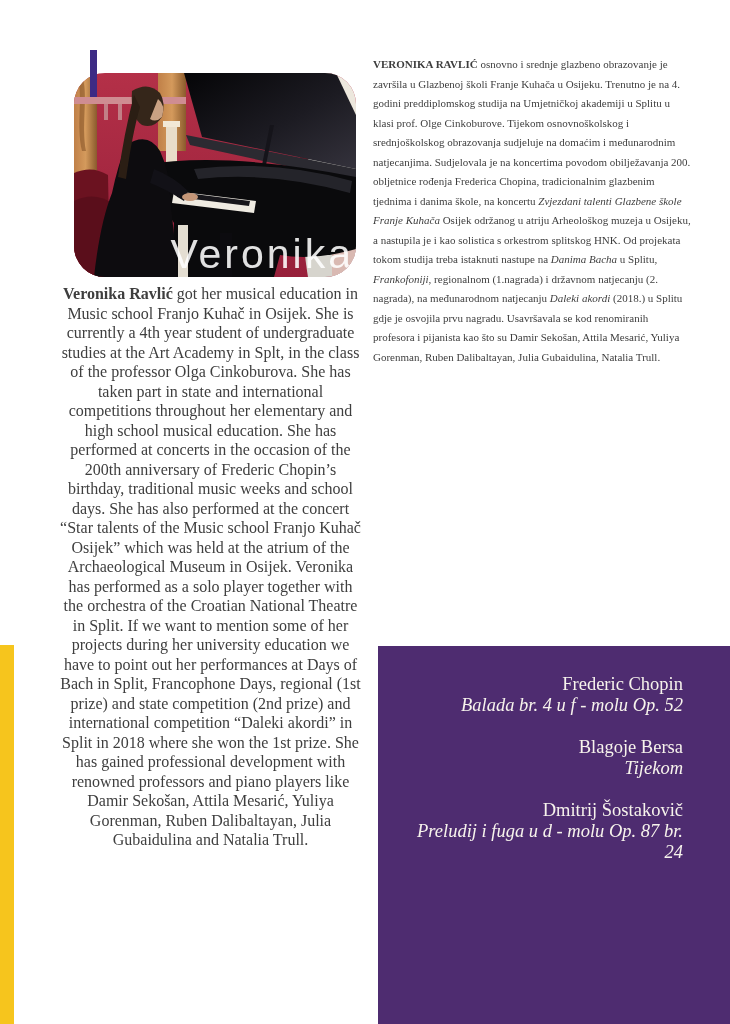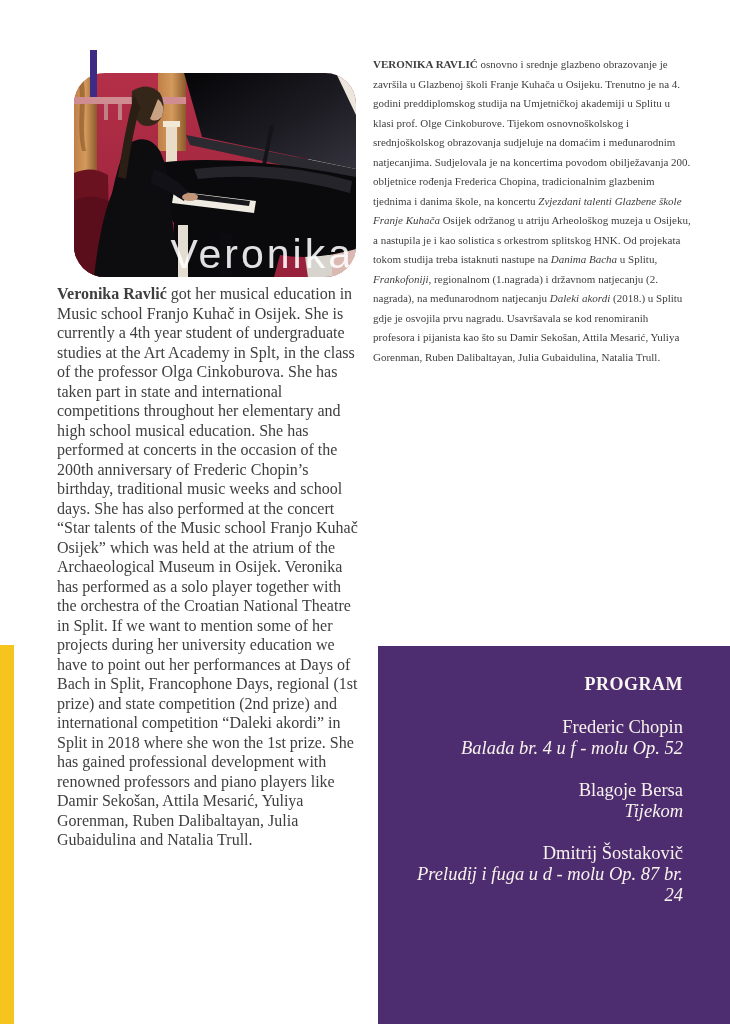--- a/index.html
+++ b/index.html
@@ -38,21 +38,21 @@
     font-size:41px;line-height:46px;
     letter-spacing:3px;
     color:rgba(255,255,255,0.88);
     white-space:nowrap;
   }
 
   
   .col-left{
     position:absolute;left:57px;top:284px;width:307px;
     font-size:16px;line-height:19.5px;
-    text-align:left;
+    text-align:center;
   }
   .col-right{
     position:absolute;left:373px;top:55px;width:319px;
     font-size:11px;line-height:19.5px;
     text-align:left;
   }
   .col-left p,.col-right p{margin:0;}
   .seg-bold{font-weight:bold;}
   .seg-italic{font-style:italic;}
 
@@ -162,21 +162,20 @@
 
   <div class="col-left">
     <p><span class="seg-bold">Veronika Ravlić</span><span> got her musical education in Music school Franjo Kuhač in Osijek. She is currently a 4th year student of undergraduate studies at the Art Academy in Splt, in the class of the professor Olga Cinkoburova. She has taken part in state and international competitions throughout her elementary and high school musical education. She has performed at concerts in the occasion of the 200th anniversary of Frederic Chopin’s birthday, traditional music weeks and school days. She has also performed at the concert “Star talents of the Music school Franjo Kuhač Osijek” which was held at the atrium of the Archaeological Museum in Osijek. Veronika has performed as a solo player together with the orchestra of the Croatian National Theatre in Split. If we want to mention some of her projects during her university education we have to point out her performances at Days of Bach in Split, Francophone Days, regional (1st prize) and state competition (2nd prize) and international competition “Daleki akordi” in Split in 2018 where she won the 1st prize. She has gained professional development with renowned professors and piano players like Damir Sekošan, Attila Mesarić, Yuliya Gorenman, Ruben Dalibaltayan, Julia Gubaidulina and Natalia Trull.</span></p>
   </div>
 
   <div class="col-right">
     <p><span class="seg-bold">VERONIKA RAVLIĆ</span><span> osnovno i srednje glazbeno obrazovanje je završila u Glazbenoj školi Franje Kuhača  u Osijeku. Trenutno je na 4. godini preddiplomskog studija na Umjetničkoj akademiji u Splitu u klasi prof. Olge Cinkoburove. Tijekom osnovnoškolskog i srednjoškolskog obrazovanja sudjeluje na domaćim i međunarodnim natjecanjima. Sudjelovala je na koncertima povodom obilježavanja 200. obljetnice rođenja Frederica Chopina, tradicionalnim glazbenim tjednima i danima škole, na koncertu </span><span class="seg-italic">Zvjezdani talenti Glazbene škole Franje Kuhača</span><span> Osijek održanog u atriju Arheološkog muzeja u Osijeku, a nastupila je i kao solistica s orkestrom splitskog HNK. Od projekata tokom studija treba istaknuti nastupe na </span><span class="seg-italic">Danima Bacha</span><span> u Splitu,  </span><span class="seg-italic">Frankofoniji</span><span>, regionalnom (1.nagrada) i državnom natjecanju (2. nagrada), na međunarodnom natjecanju </span><span class="seg-italic">Daleki akordi</span><span> (2018.) u Splitu gdje je osvojila prvu nagradu. Usavršavala se kod renomiranih profesora i pijanista kao što su Damir Sekošan, Attila Mesarić, Yuliya Gorenman, Ruben Dalibaltayan, Julia Gubaidulina, Natalia Trull.</span></p>
   </div>
 
   <aside class="program-box">
-    <h2 class="program-title">PROGRAM</h2>
     <div id="program-groups">
         <div class="program-group">
           <div class="composer">Frederic Chopin</div>
           <div class="piece">Balada br. 4 u f - molu Op. 52</div>
         </div>
         <div class="program-group">
           <div class="composer">Blagoje Bersa</div>
           <div class="piece">Tijekom</div>
         </div>
         <div class="program-group">

